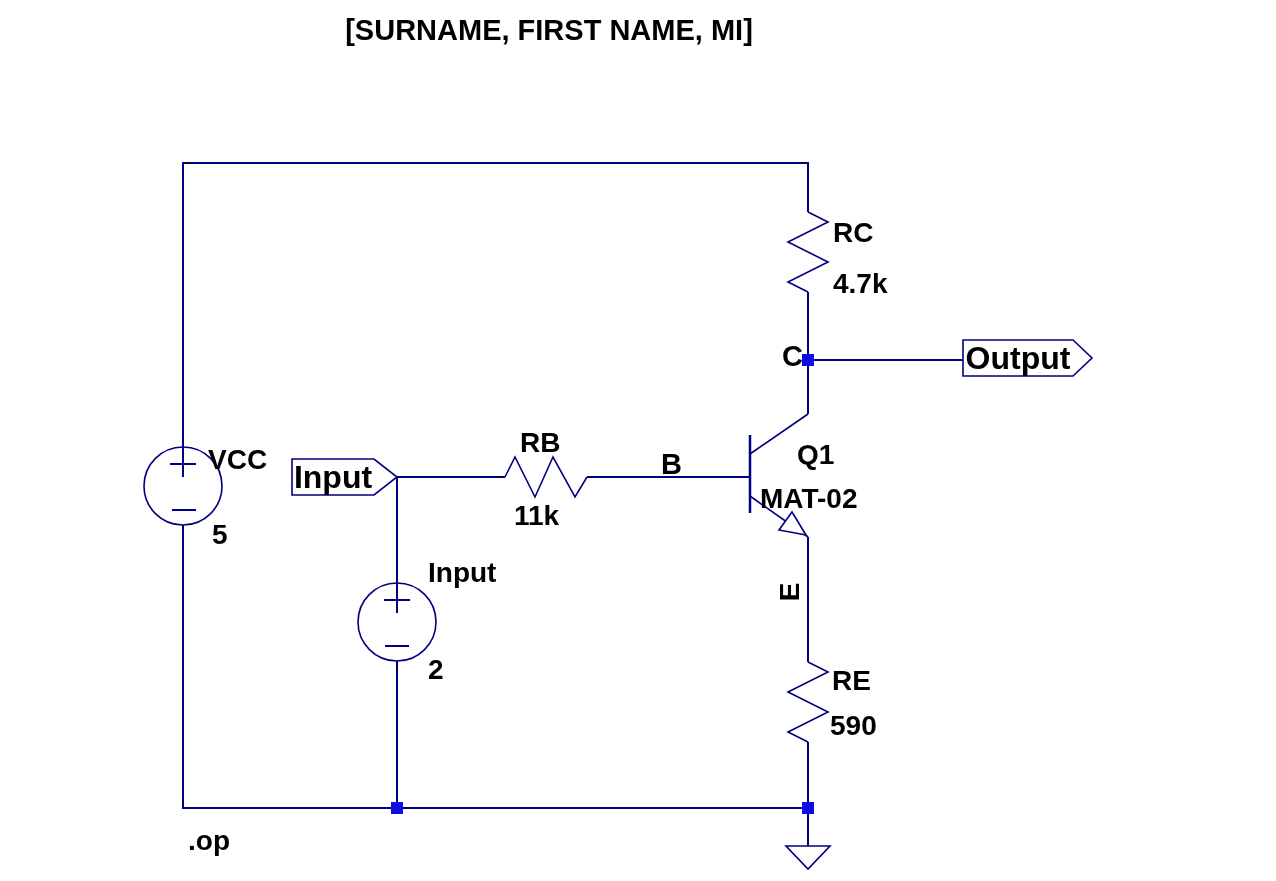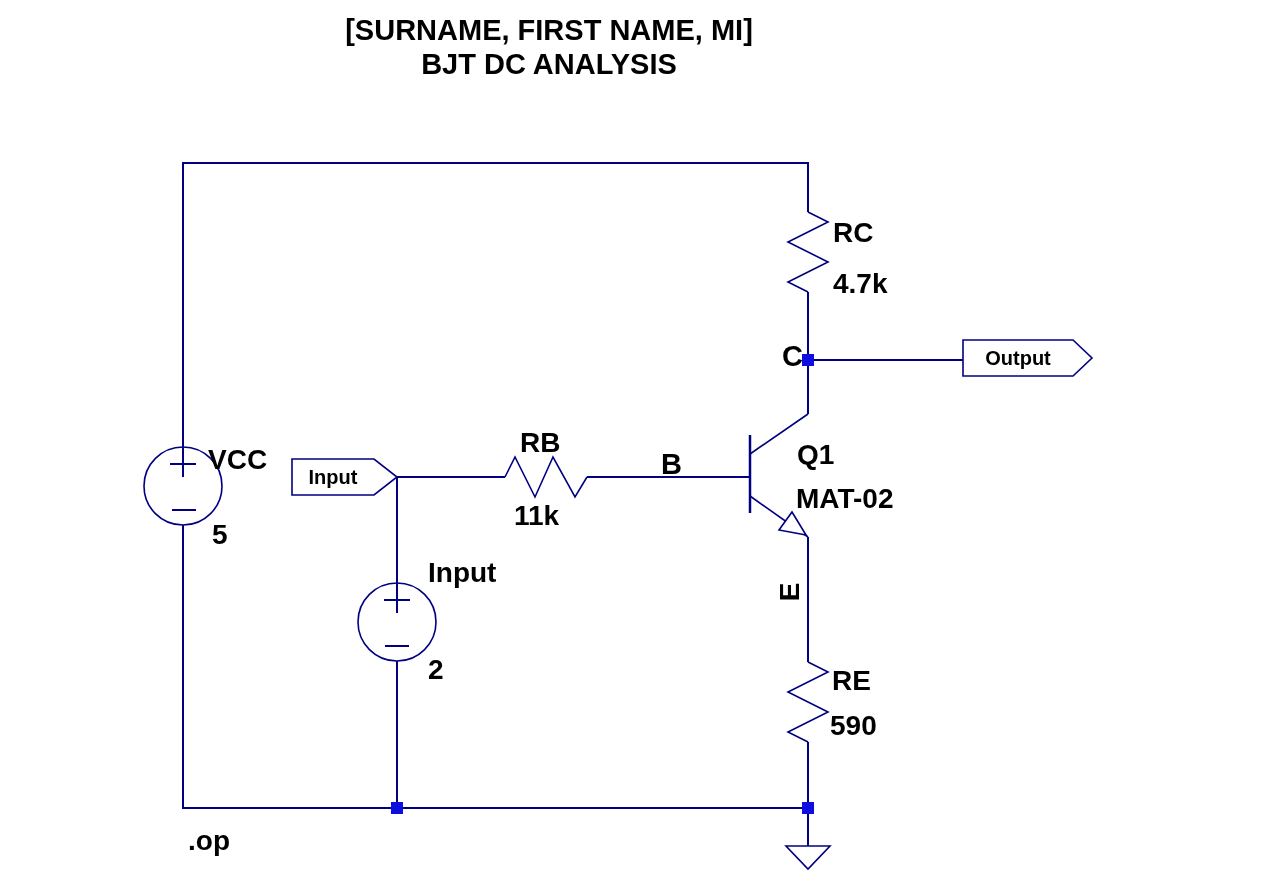--- a/index.html
+++ b/index.html
@@ -16,35 +16,34 @@
     text-align:center;font-weight:bold;font-size:29px;line-height:34px;
     color:#000;letter-spacing:0px;
   }
   .lbl{
     position:absolute;font-weight:bold;font-size:28px;line-height:1;
     color:#000;white-space:nowrap;
   }
   .lbl.small{font-size:29px;}
   .flag-text{
     position:absolute;display:flex;align-items:center;justify-content:center;
-    font-weight:bold;font-size:20px;color:#000;
+    font-weight:bold;font-size:32px;color:#000;
   }
   .rot-lbl{
     position:absolute;font-weight:bold;font-size:28px;line-height:1;color:#000;
     transform:translate(-50%,-50%) rotate(-90deg);
   }
 </style>
 </head>
 <body>
 
 <div class="canvas">
 
   <div class="title-block">
     <div>[SURNAME, FIRST NAME, MI]</div>
-    <div>BJT DC ANALYSIS</div>
   </div>
 
   <svg class="schematic-svg" width="1276" height="881" viewBox="0 0 1276 881">
 
     <g stroke="#000080" stroke-width="2" fill="none">
       <path d="M183 477 V163 H808 V212"></path>
       <path d="M183 525 V808 H808"></path>
       <path d="M397 477 H505"></path>
       <path d="M587 477 H749"></path>
       <path d="M397 477 V613"></path>
@@ -107,21 +106,21 @@
   <div class="lbl" style="left:520px;top:429px">RB</div>
   <div class="lbl" style="left:514px;top:502px">11k</div>
 
   <div class="lbl" style="left:833px;top:219px">RC</div>
   <div class="lbl" style="left:833px;top:270px">4.7k</div>
 
   <div class="lbl" style="left:832px;top:667px">RE</div>
   <div class="lbl" style="left:830px;top:712px">590</div>
 
   <div class="lbl" style="left:797px;top:441px">Q1</div>
-  <div class="lbl" style="left:796px;top:485px">MAT-02</div>
+  <div class="lbl" style="left:760px;top:485px">MAT-02</div>
 
   <div class="lbl small" style="left:661px;top:450px">B</div>
   <div class="lbl small" style="left:782px;top:342px">C</div>
   <div class="rot-lbl" style="left:790px;top:592px">E</div>
 
   <div class="flag-text" style="left:292px;top:459px;width:82px;height:36px">Input</div>
   <div class="flag-text" style="left:963px;top:340px;width:110px;height:36px">Output</div>
 
   <div class="lbl" style="left:188px;top:827px">.op</div>
 

